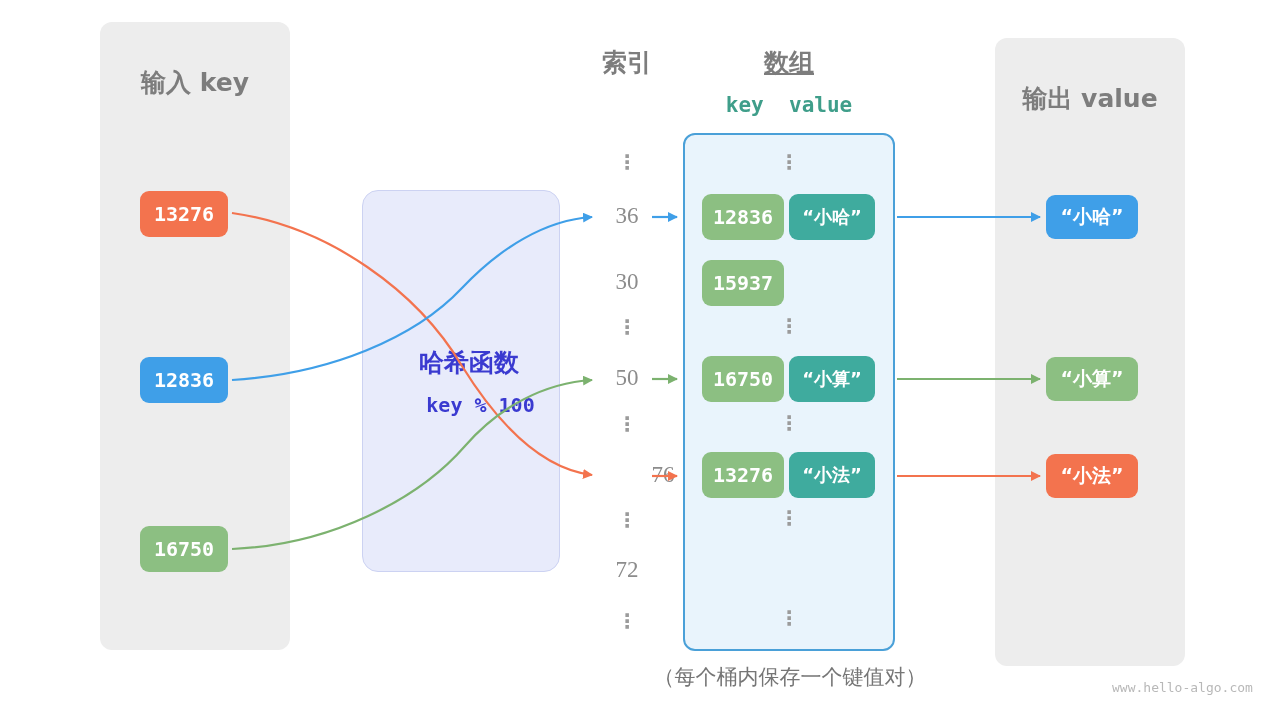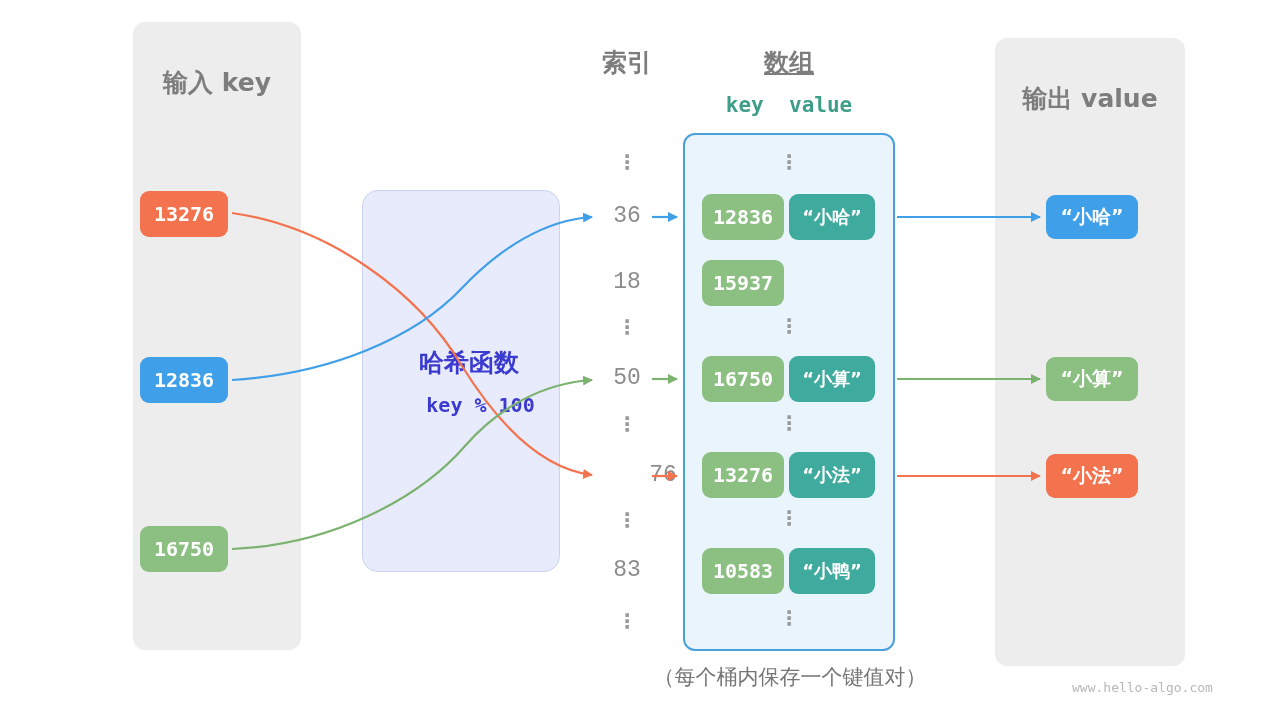--- a/index.html
+++ b/index.html
@@ -74,21 +74,21 @@
     text-align: center;
     font-family: "DejaVu Sans Mono", monospace;
     font-size: 20px; font-weight: bold;
     color: var(--hash-text);
     padding-left: 39px;
   }
   .idx {
     position: absolute;
     width: 60px;
     text-align: center;
-    font-family: Liberation Mono, monospace;
+    font-family: Liberation Serif, serif;
     font-size: 23px;
     color: var(--num-gray);
   }
   .dots {
     position: absolute;
     width: 60px;
     text-align: center;
     font-size: 20px;
     font-weight: bold;
     color: var(--dots-gray);
@@ -148,63 +148,63 @@
   .caption {
     position: absolute;
     left: 580px; top: 663px; width: 420px;
     text-align: center;
     font-size: 21px;
     color: var(--caption-gray);
     white-space: nowrap;
   }
   .watermark {
     position: absolute;
-    left: 1072px; top: 680px;
+    left: 1112px; top: 680px;
     font-family: "DejaVu Sans Mono", monospace;
     font-size: 13px;
     color: var(--watermark-gray);
   }
   svg.overlay {
     position: absolute;
     left: 0; top: 0;
     pointer-events: none;
   }
   .stroke-orange { stroke: var(--orange); }
   .stroke-blue   { stroke: var(--blue); }
   .stroke-green  { stroke: var(--arrow-green); }
   .fill-orange { fill: var(--orange); }
   .fill-blue   { fill: var(--blue); }
   .fill-green  { fill: var(--arrow-green); }
   .arrow { fill: none; stroke-width: 2.2px; }
 </style>
 </head>
 <body>
 
-<div class="panel" style="left:100px; top:22px; width:168px; height:628px;margin-left:33px;">
+<div class="panel" style="left:100px; top:22px; width:190px; height:628px;">
   <div class="panel-title" style="top:44px;">输入 key</div>
 </div>
 <div class="kbox bg-orange" style="left:140px; top:191px;">13276</div>
 <div class="kbox bg-blue" style="left:140px; top:357px;">12836</div>
 <div class="kbox bg-green" style="left:140px; top:526px;">16750</div>
 
 <div class="hash-box">
   <div class="hash-title">哈希函数</div>
   <div class="hash-formula">key % 100</div>
 </div>
 
 <div class="col-title" style="left:577px; top:46px; width:100px;">索引</div>
 <div class="dots" style="left:597px; top:152px;">⋮</div>
 <div class="idx" style="left:597px; top:203px;">36</div>
-<div class="idx" style="left:597px; top:269px;">18</div>
+<div class="idx" style="left:597px; top:269px;">30</div>
 <div class="dots" style="left:597px; top:317px;">⋮</div>
 <div class="idx" style="left:597px; top:365px;">50</div>
 <div class="dots" style="left:597px; top:414px;">⋮</div>
 <div class="idx" style="left:633px; top:462px;">76</div>
 <div class="dots" style="left:597px; top:510px;">⋮</div>
-<div class="idx" style="left:597px; top:557px;">83</div>
+<div class="idx" style="left:597px; top:557px;">72</div>
 <div class="dots" style="left:597px; top:611px;">⋮</div>
 
 <div class="col-title" style="left:683px; top:46px; width:212px;text-decoration:underline;">数组</div>
 <div class="kv-header">key  value</div>
 
 <div class="array-box">
   <div class="dots-in" style="top:17px;">⋮</div>
 
   <div class="pair" style="left:17px; top:59px;">
     <div class="kv key">12836</div>
@@ -224,24 +224,20 @@
 
   <div class="dots-in" style="top:278px;">⋮</div>
 
   <div class="pair" style="left:17px; top:317px;">
     <div class="kv key">13276</div>
     <div class="kv val">“小法”</div>
   </div>
 
   <div class="dots-in" style="top:373px;">⋮</div>
 
-  <div class="pair" style="left:17px; top:413px;">
-    <div class="kv key">10583</div>
-    <div class="kv val">“小鸭”</div>
-  </div>
 
   <div class="dots-in" style="top:473px;">⋮</div>
 </div>
 
 <div class="panel" style="left:995px; top:22px; width:190px; height:628px;margin-top:16px;">
   <div class="panel-title" style="top:44px;">输出 value</div>
 </div>
 <div class="obox bg-blue" style="left:1046px; top:195px;">“小哈”</div>
 <div class="obox bg-green" style="left:1046px; top:357px;">“小算”</div>
 <div class="obox bg-orange" style="left:1046px; top:454px;">“小法”</div>

